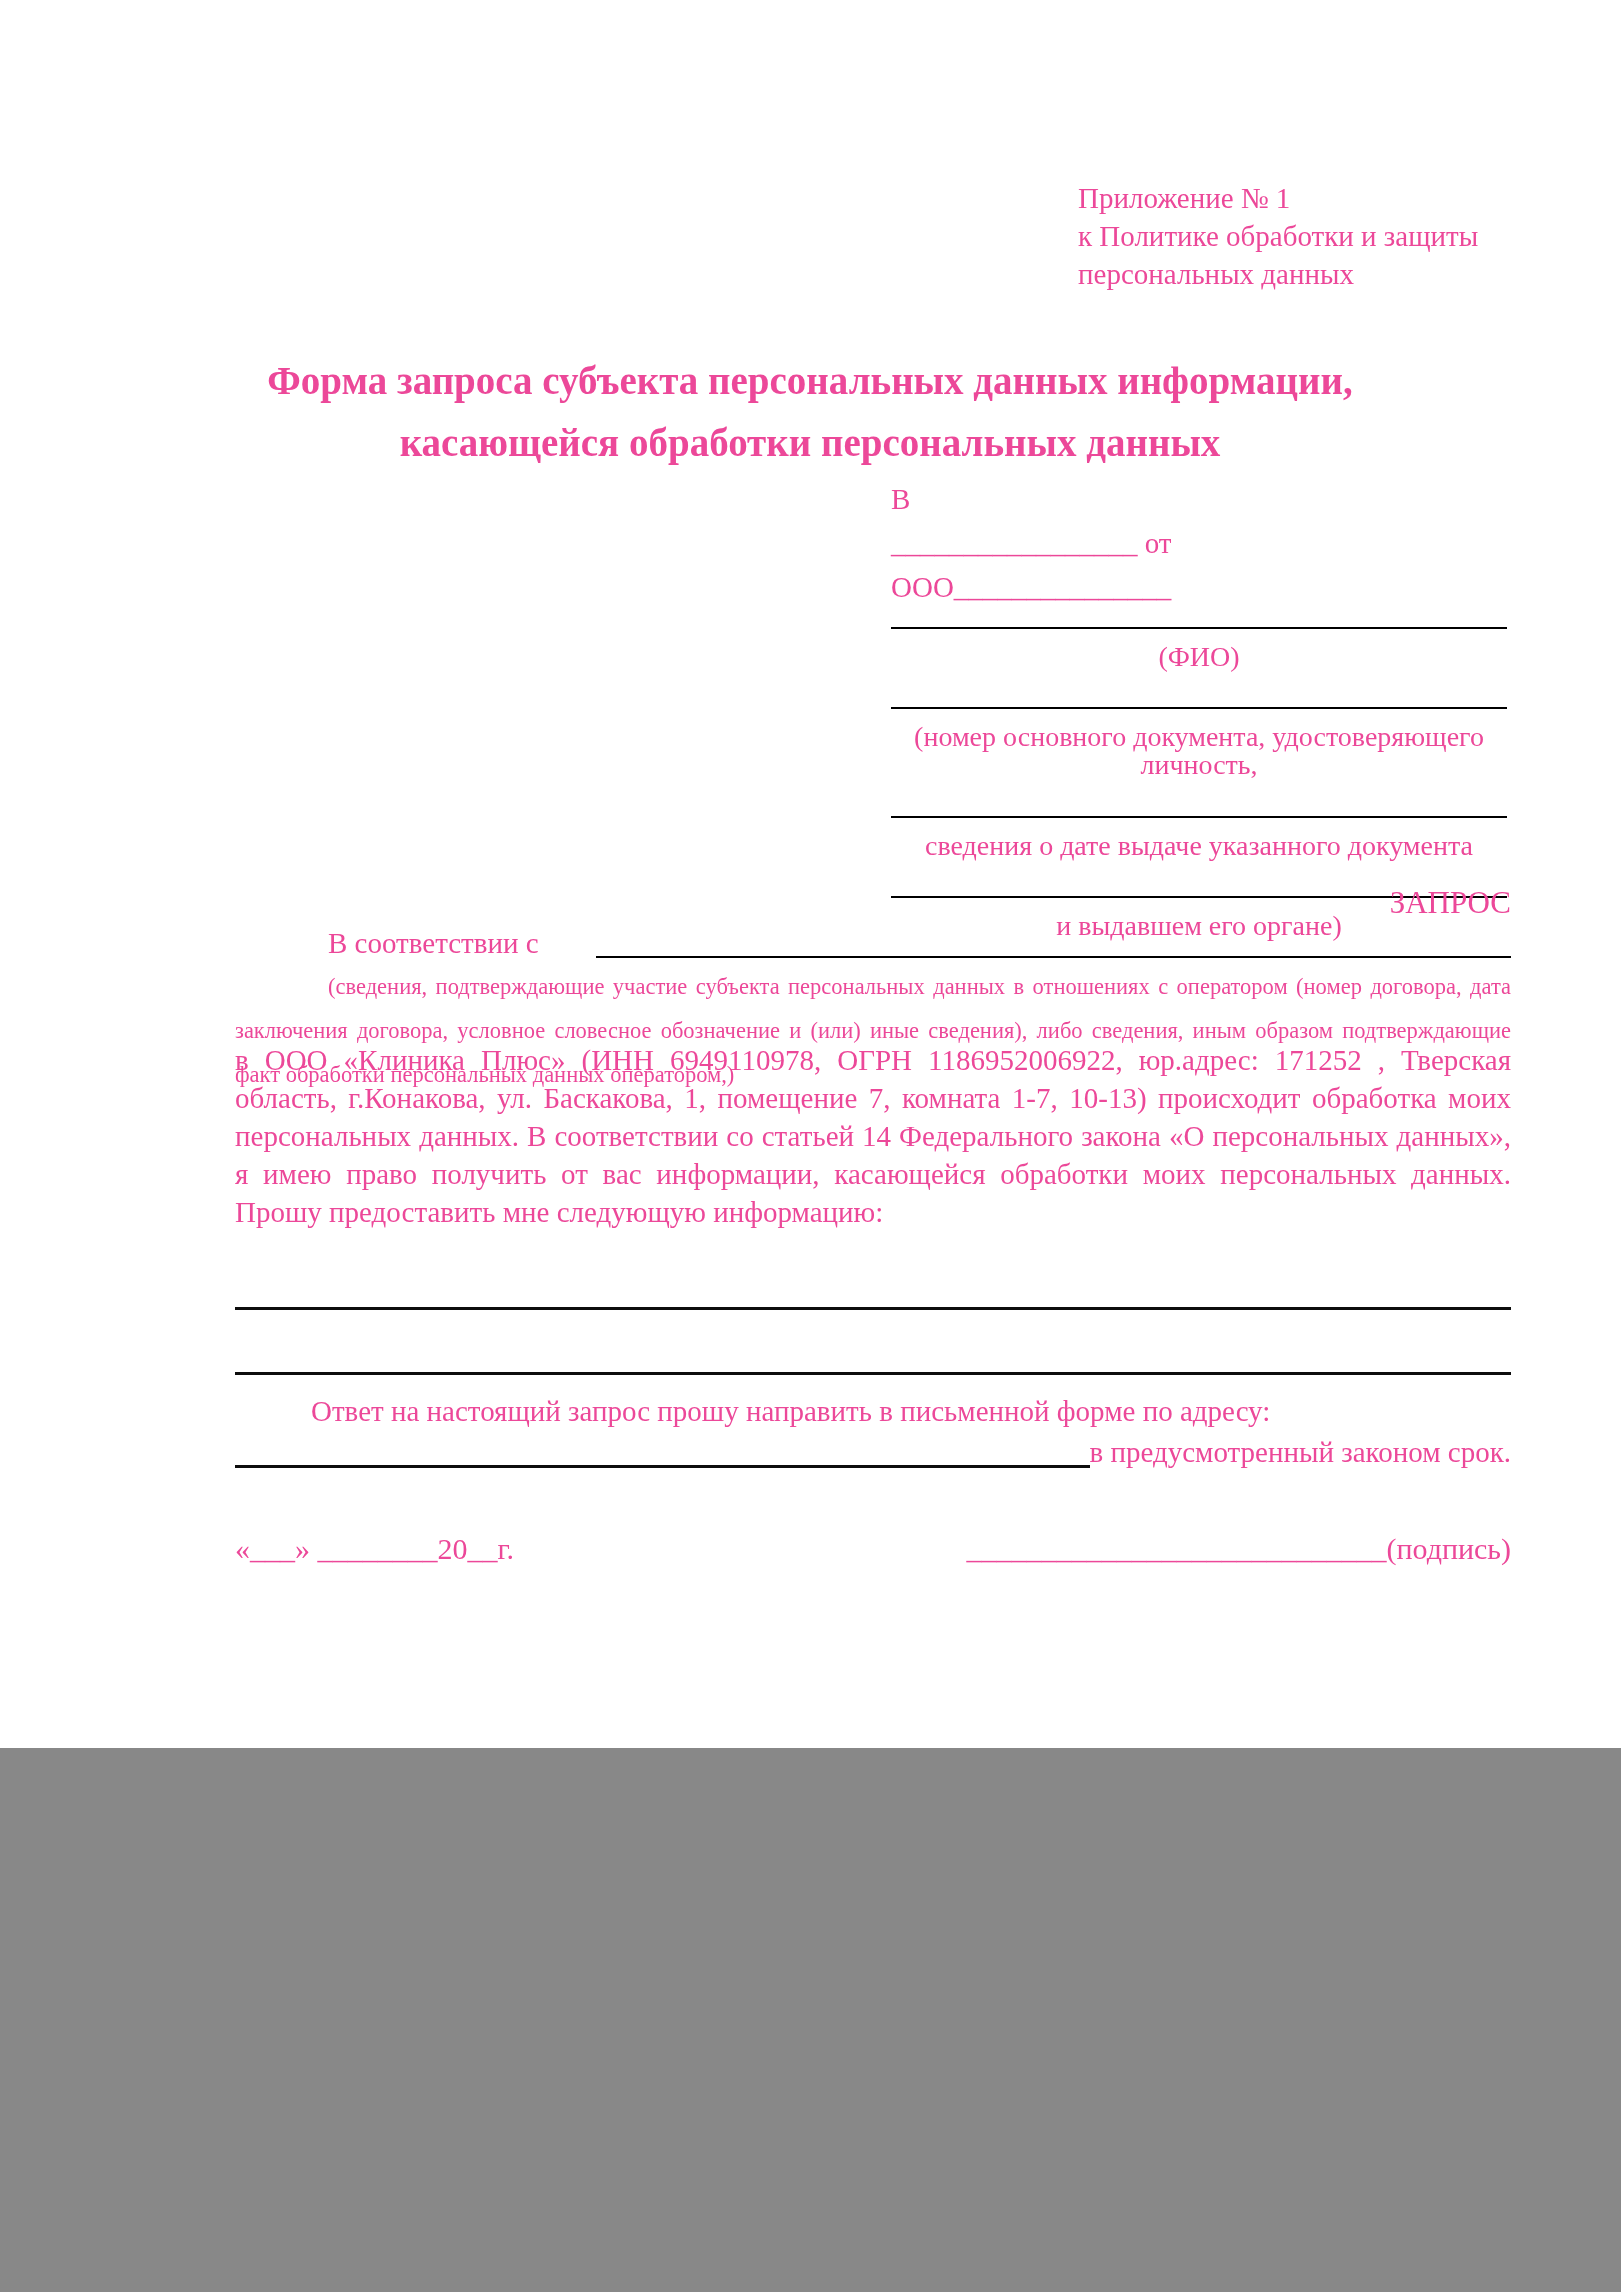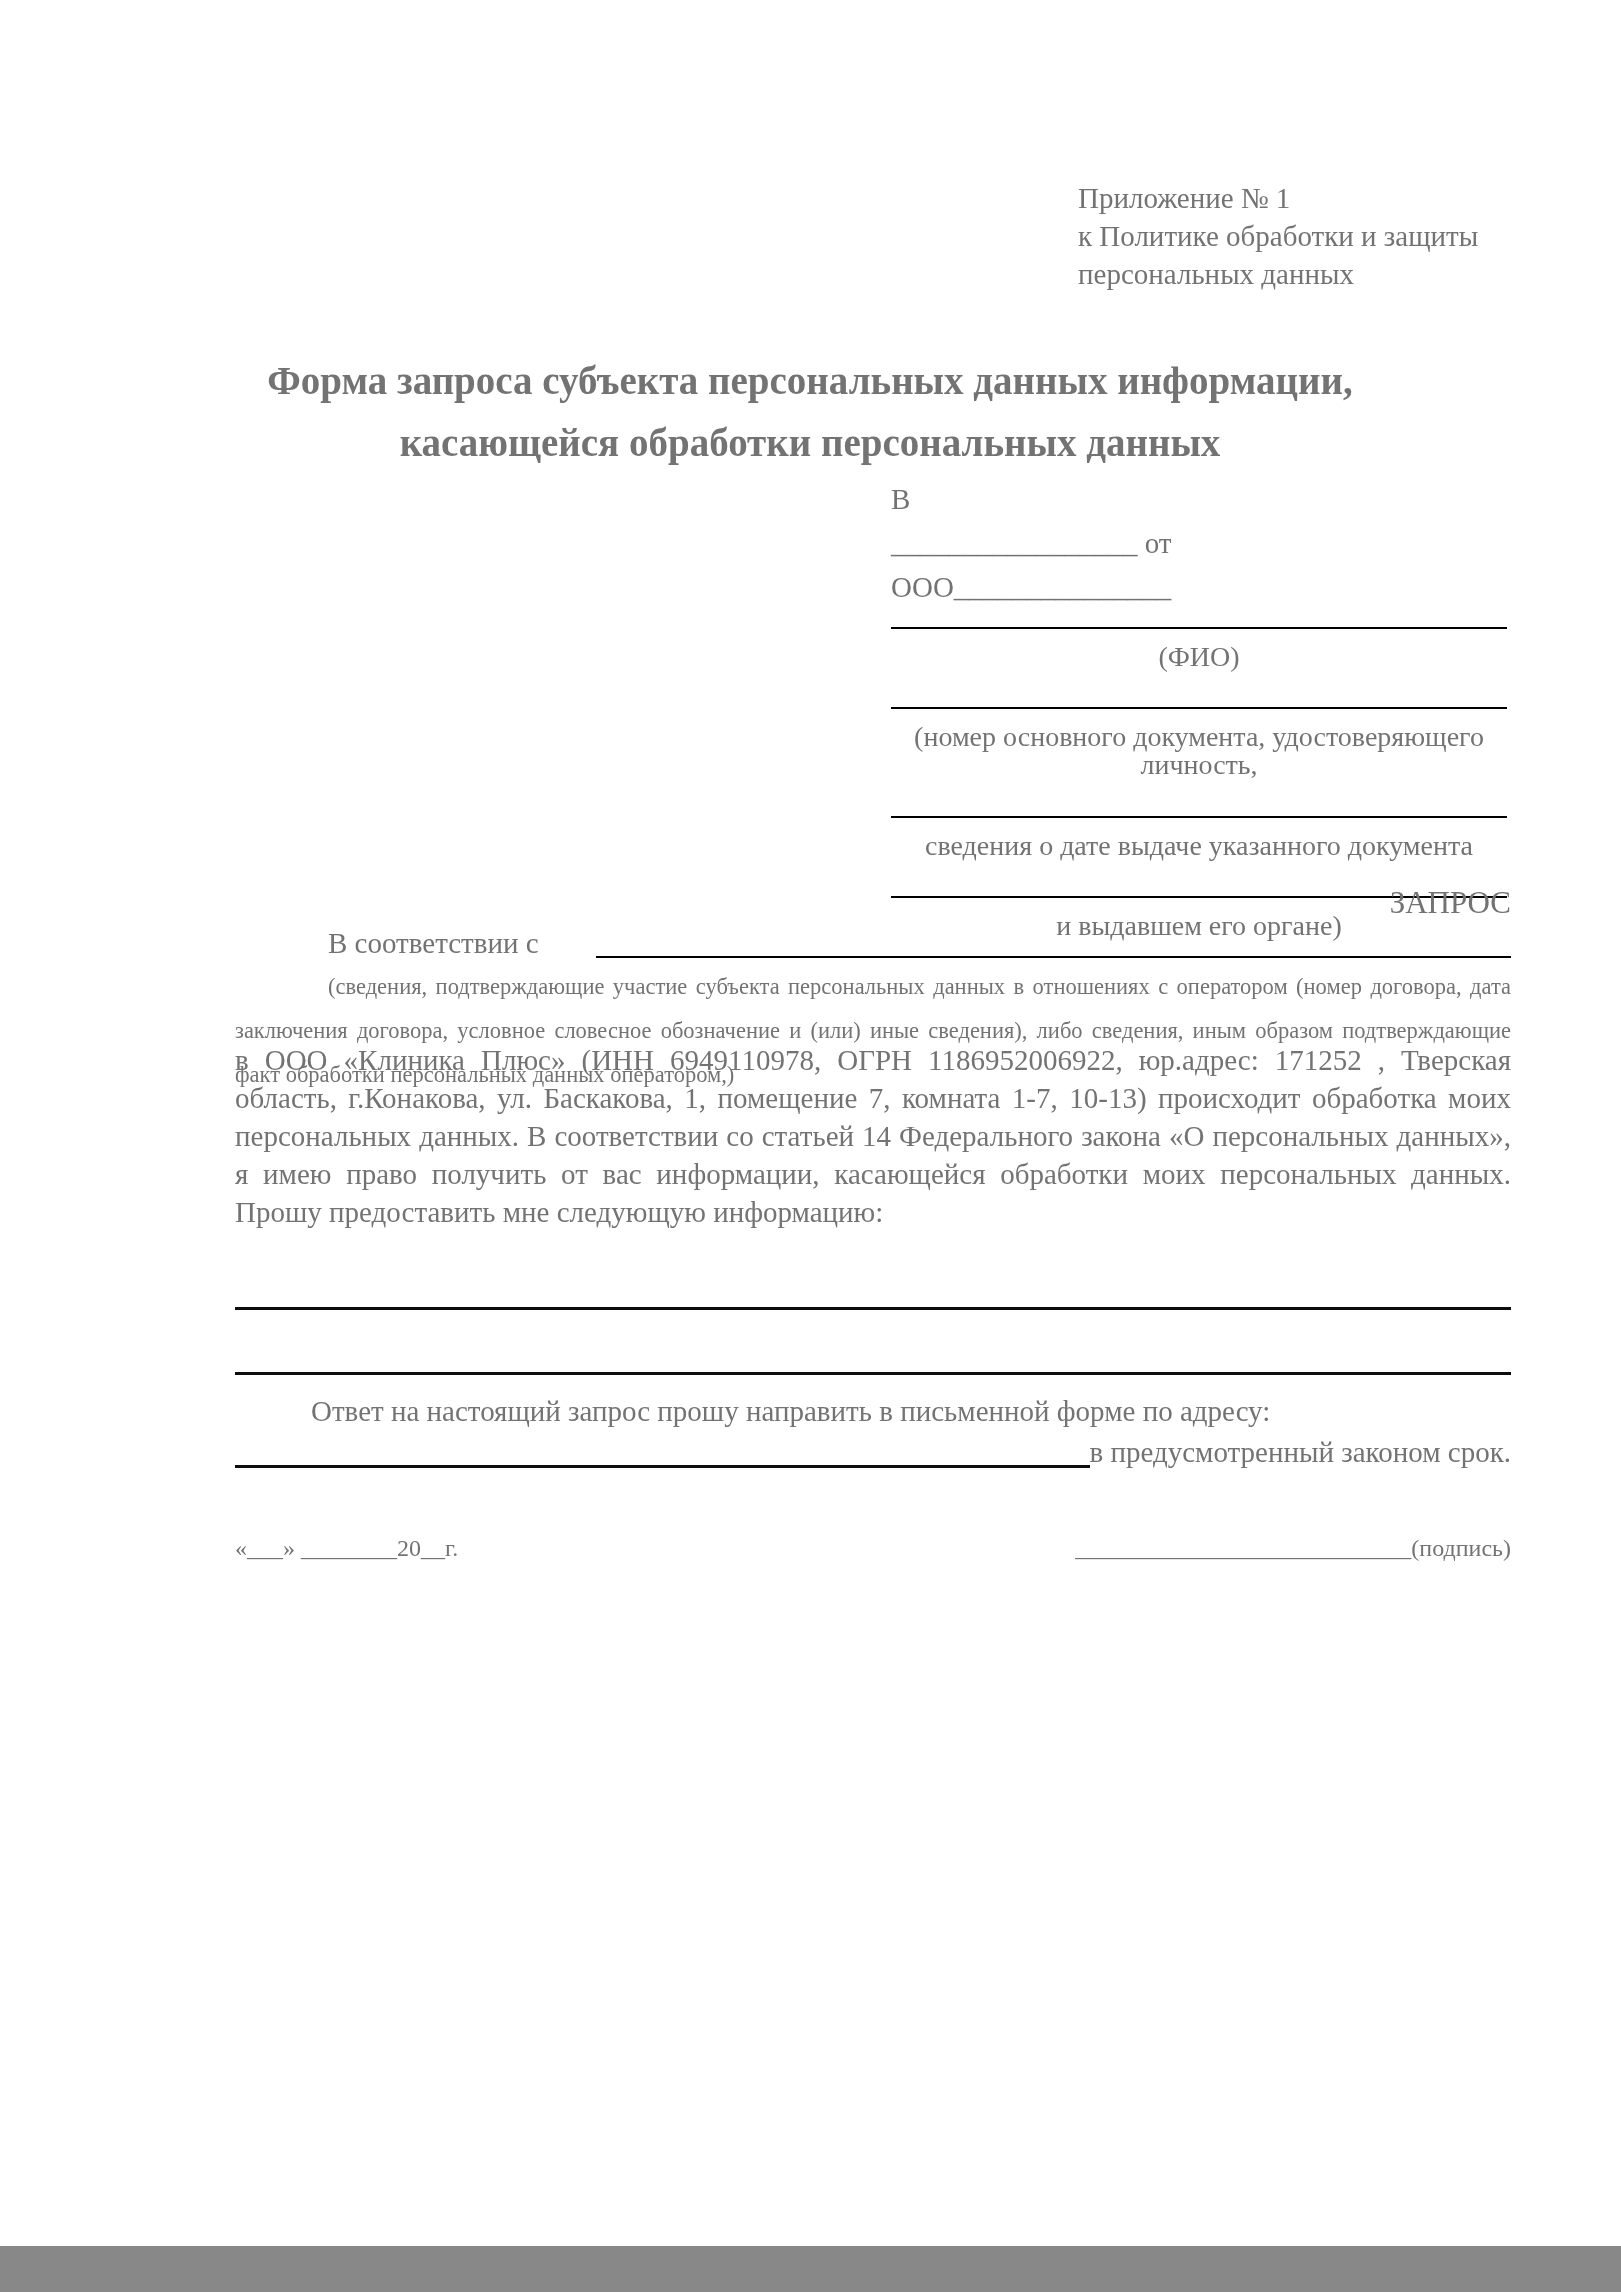--- a/index.html
+++ b/index.html
@@ -1,21 +1,21 @@
 <!DOCTYPE html>
 <html><head>
 <meta charset="utf-8">
 <style>
   html,body { margin:0; padding:0; background:#888; }
   .page {
     position:relative;
-    width:1621px; height:2246px;
+    width:1621px; height:1748px;
     margin:0 auto;
     background:#ffffff;
-    color:#737373;
+    color:#ec4899;
     font-family:"Liberation Serif","DejaVu Serif",serif;
     overflow:hidden;
   }
   
   .appendix {
     position:absolute; left:1078px; top:179px; width:451px;
     font-size:29px; line-height:38px; text-align:left;
   }
   
   .doc-title {
@@ -73,21 +73,21 @@
     text-align:justify; text-indent:76px; margin:0;
   }
   .reply-row { display:flex; align-items:flex-end; margin-top:2px;text-align:center; }
   .reply-fill {
     flex:1 1 auto; border-bottom:3.9px solid #0d0d0d;
     margin-bottom:3.9px; height:25.5px;
   }
   .reply-tail { white-space:nowrap; }
   .date-sig {
     position:absolute; left:235px; top:1529px; width:1276px;
-    font-size:24px; line-height:39px;
+    font-size:30px; line-height:39px;
     display:flex; justify-content:space-between; align-items:flex-end;
   }
   .date-field { white-space:nowrap; }
   .sig-field { white-space:nowrap; }
 </style>
 </head>
 <body>
 
 <div class="page">
 

